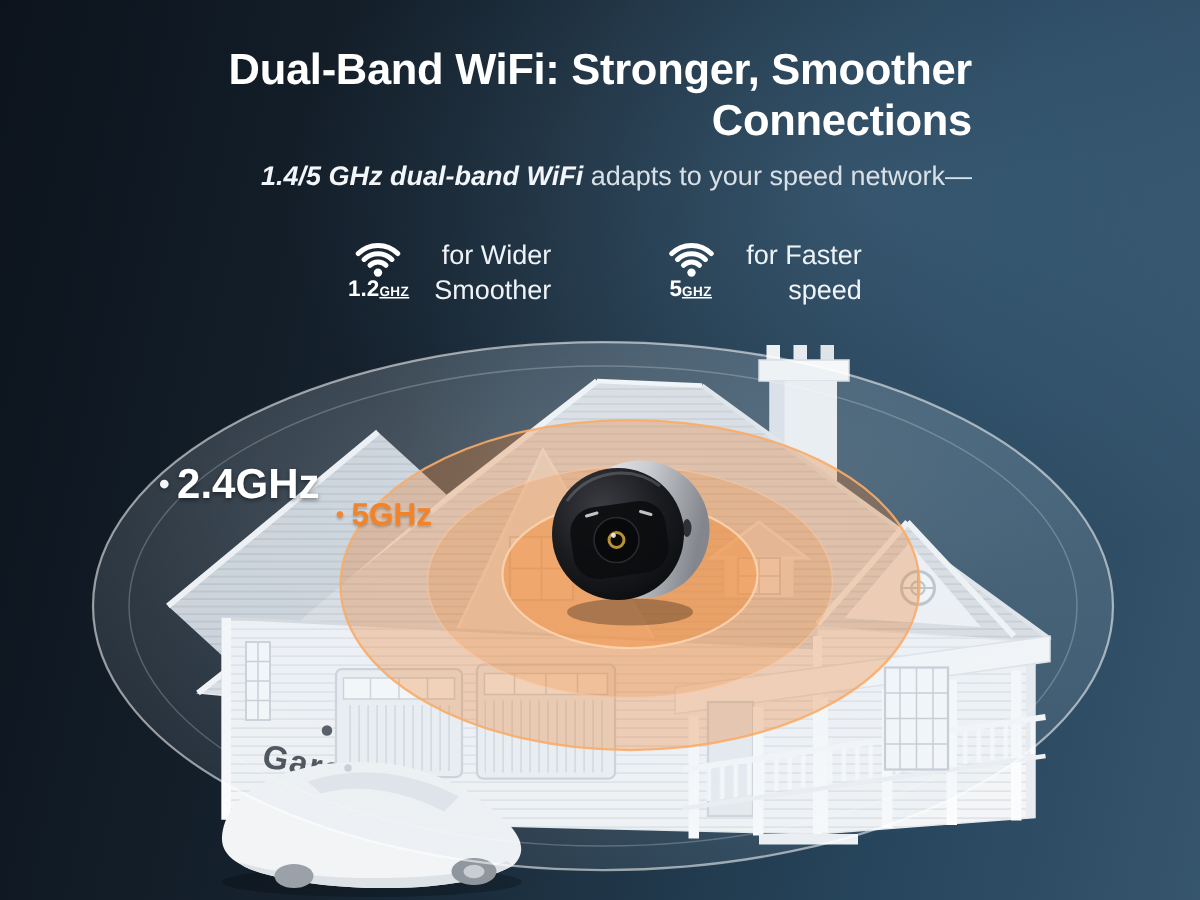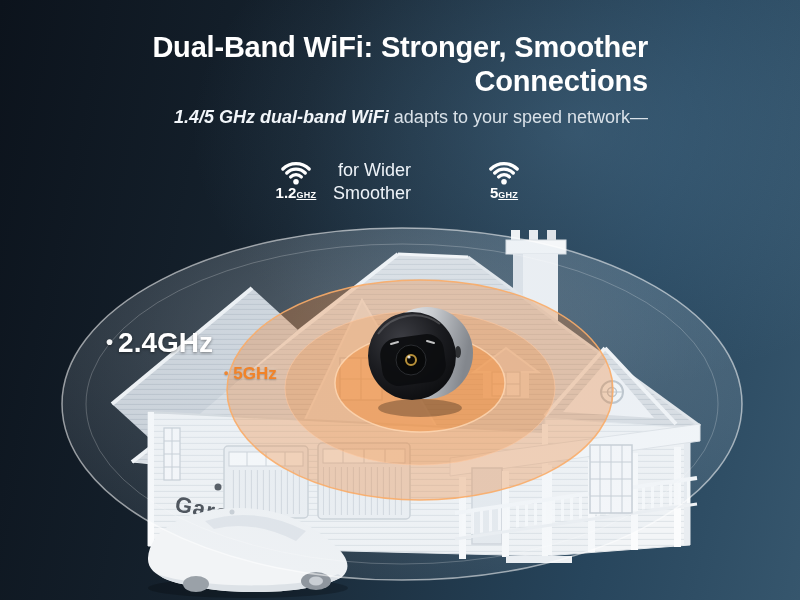--- a/index.html
+++ b/index.html
@@ -27,23 +27,23 @@
   .feature{display:flex;align-items:flex-start;gap:10px;}
   .wifi-block{display:flex;flex-direction:column;align-items:center;width:54px;}
   .wifi-block svg{display:block;}
   .band{color:#ffffff;font-weight:bold;font-size:15px;line-height:16px;white-space:nowrap;}
   .band .unit{font-size:9px;letter-spacing:0.3px;text-decoration:underline;}
   .feat-label{color:#eef3f8;font-size:18px;line-height:23px;text-align:right;padding-top:2px;}
   
   .scene{position:absolute;left:0;top:0;width:800px;height:600px;z-index:1;}
   
   .cov-label{position:absolute;z-index:4;font-weight:bold;white-space:nowrap;
-    text-shadow:0 1px 3px rgba(0,0,0,0.45);margin-top:20px;}
+    text-shadow:0 1px 3px rgba(0,0,0,0.45);}
   .cov-24{left:106px;top:307px;font-size:28px;color:#ffffff;}
-  .cov-5{left:224px;top:344px;font-size:17px;color:#f28328;
+  .cov-5{left:224px;top:332px;font-size:21px;color:#f28328;
     text-shadow:0 0 4px rgba(255,255,255,0.35),0 1px 2px rgba(0,0,0,0.3);}
   .cov-label .dot{font-size:0.72em;vertical-align:0.16em;margin-right:5px;opacity:0.95;}
 </style>
 </head>
 <body>
 
 <div class="stage">
 
   <svg class="scene" viewBox="0 0 800 600" aria-hidden="true">
     <defs>
@@ -241,16 +241,20 @@
         <svg width="40" height="28" viewBox="0 0 40 30">
           <g stroke="#ffffff" stroke-width="3.6" fill="none" stroke-linecap="round">
             <path d="M5.9,12.9 A20,20 0 0 1 34.1,12.9"></path>
             <path d="M10.1,17.1 A14,14 0 0 1 29.9,17.1"></path>
             <path d="M14.3,21.3 A8,8 0 0 1 25.7,21.3"></path>
           </g>
           <circle cx="20" cy="26.5" r="3" fill="#ffffff"></circle>
         </svg>
         <div class="band"><span>5</span><span class="unit">GHZ</span></div>
       </div>
+      <div class="feat-label">
+        <div>for Faster</div>
+        <div>speed</div>
+      </div>
     </div>
   </div>
 
 </div>
 
 </body></html>

